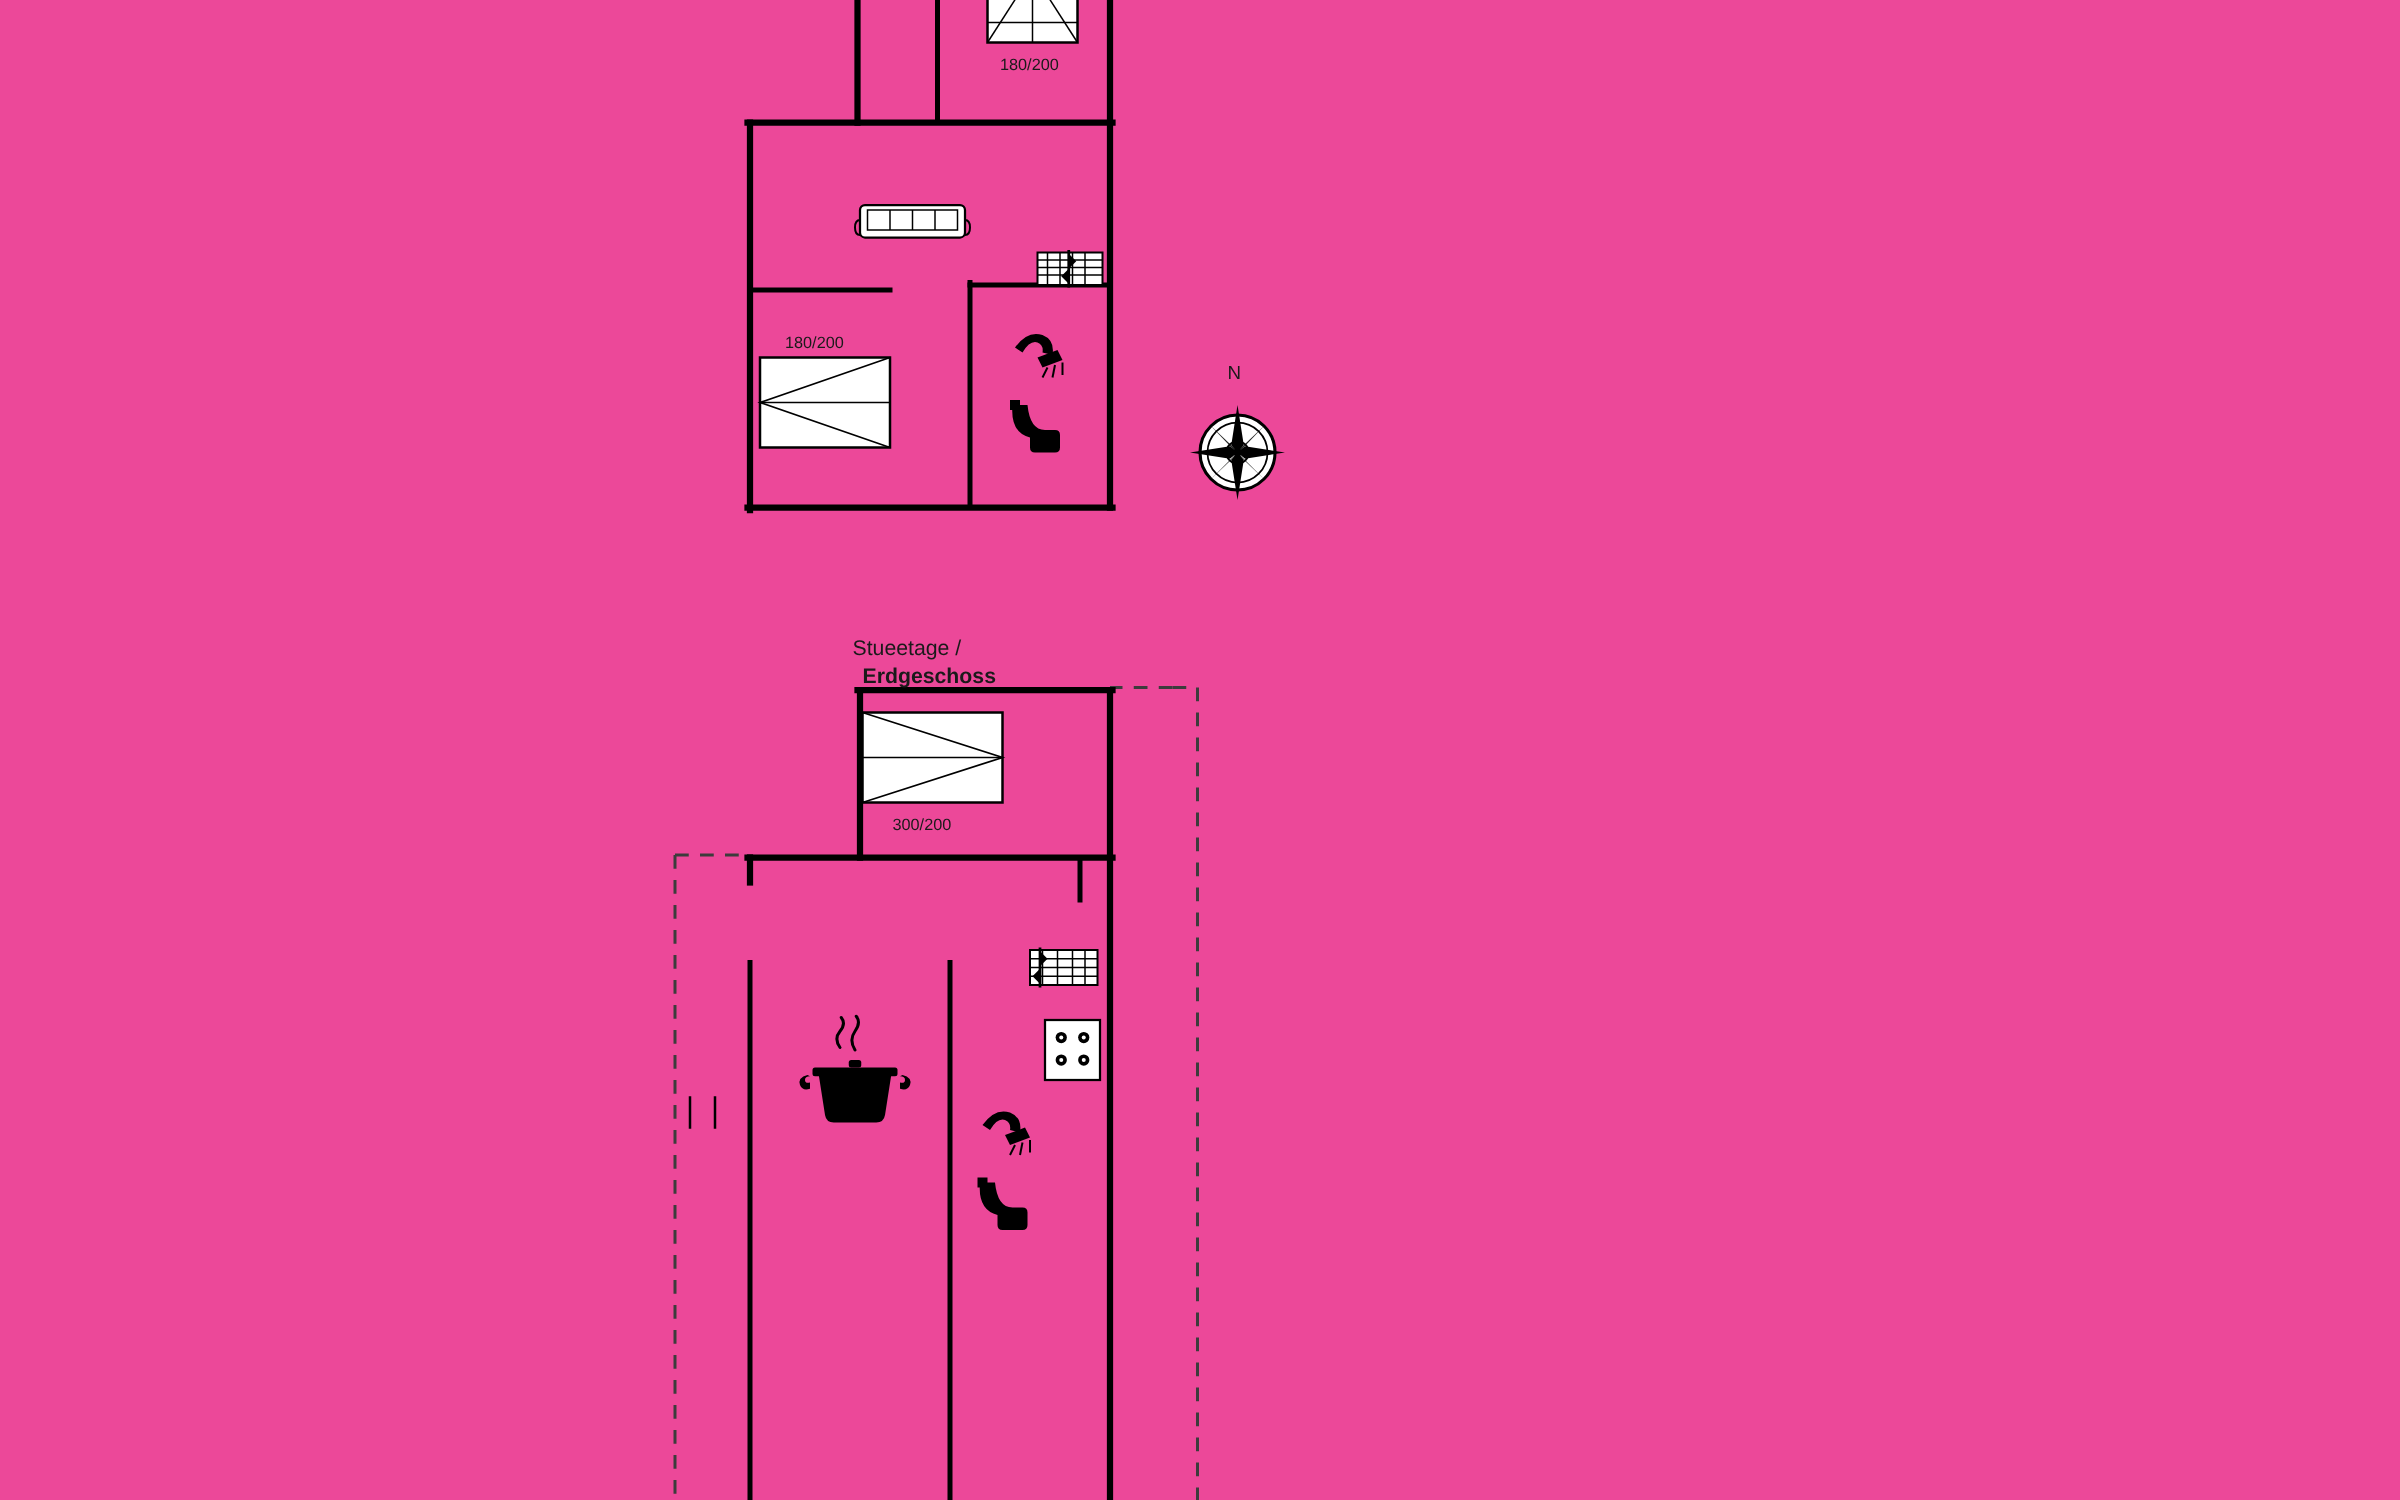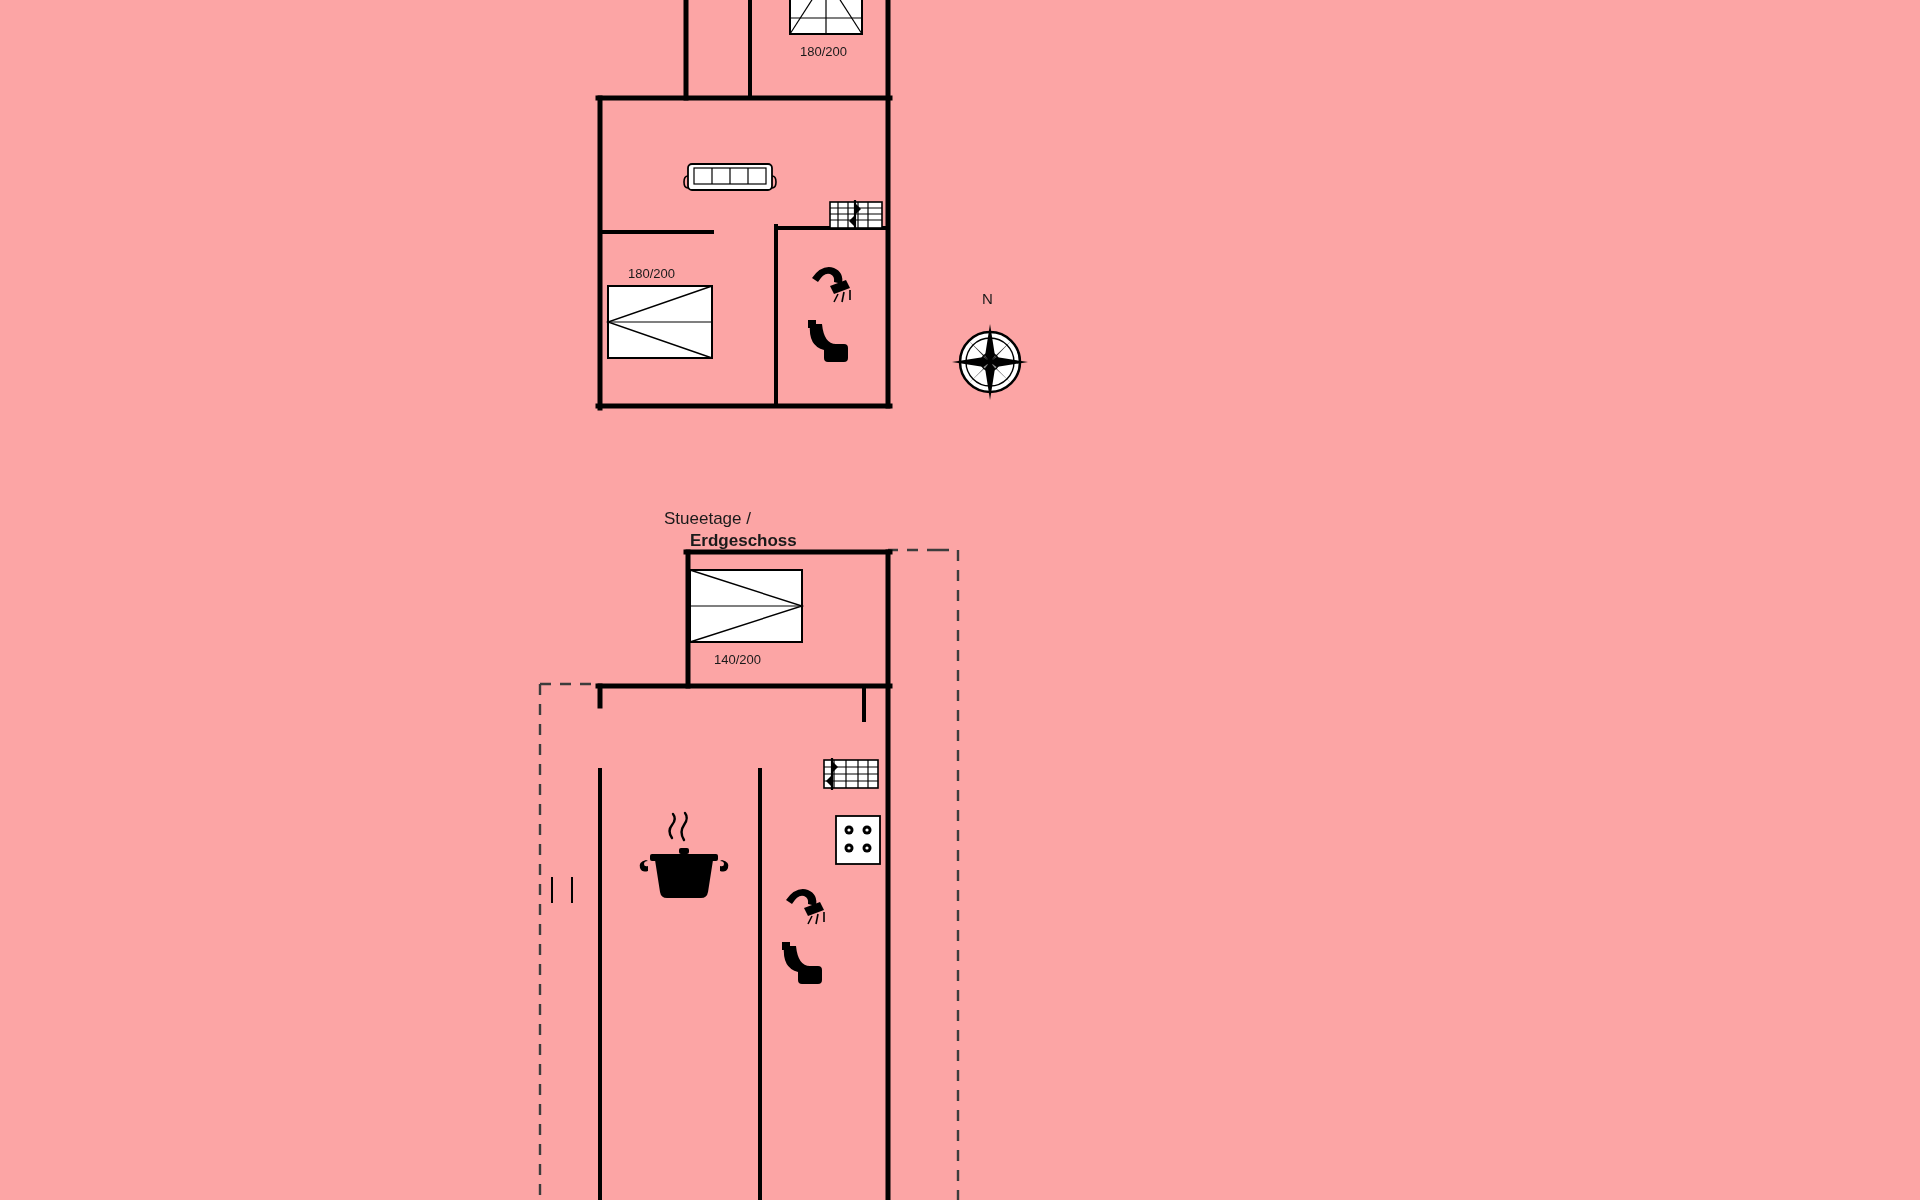--- a/index.html
+++ b/index.html
@@ -8,21 +8,21 @@
     background: #ffffff;
     width: 1920px;
     height: 1200px;
     overflow: hidden;
     font-family: "Liberation Sans", sans-serif;
   }
   #page {
     position: relative;
     width: 1920px;
     height: 1200px;
-    background: #fca5a5;
+    background: #ec4899;
   }
   .plan {
     position: absolute;
   }
   .label {
     position: absolute;
     font-family: "Liberation Sans", sans-serif;
     color: #1a1a1a;
     white-space: pre;
   }
@@ -162,21 +162,21 @@
         <line x1="60" y1="96" x2="60" y2="102"></line>
         <line x1="30" y1="72" x2="36" y2="72"></line>
         <line x1="84" y1="72" x2="90" y2="72"></line>
       </g>
       <circle cx="60" cy="72" r="3.2" class="fill-black"></circle>
     </svg>
   </div>
 
   <div class="plan" style="left:0px; top:500px;">
 
-    <div class="label floor-title" style="left:664px; top:8px;">Stueetage /</div>
+    <div class="label floor-title" style="left:682px; top:8px;">Stueetage /</div>
     <div class="label floor-title" style="left:690px; top:30px;font-weight:bold;">Erdgeschoss</div>
 
     <svg width="1200" height="700" viewBox="0 0 1200 700">
 
       <g class="dashed">
         <path d="M 938 50 L 958 50 L 958 700"></path>
         <path d="M 540 184 L 540 700"></path>
         <path d="M 540 184 L 600 184"></path>
         <path d="M 938 50 L 888 50"></path>
       </g>
@@ -263,16 +263,16 @@
         </g>
       </g>
 
       <g>
         <path class="fill-black" d="M 784 446 q -2 22 14 26 l 0 8 q 0 4 4 4 l 16 0 q 4 0 4 -4 l 0 -10 q 0 -4 -4 -4 l -8 0 q -12 0 -14 -20 z"></path>
         <rect class="fill-black" x="782" y="442" width="8" height="8"></rect>
       </g>
 
     </svg>
 
-    <div class="label dim-label" style="left:714px; top:152px;">140/200</div>
+    <div class="label dim-label" style="left:714px; top:152px;">300/200</div>
   </div>
 
 </div>
 
 </body></html>

